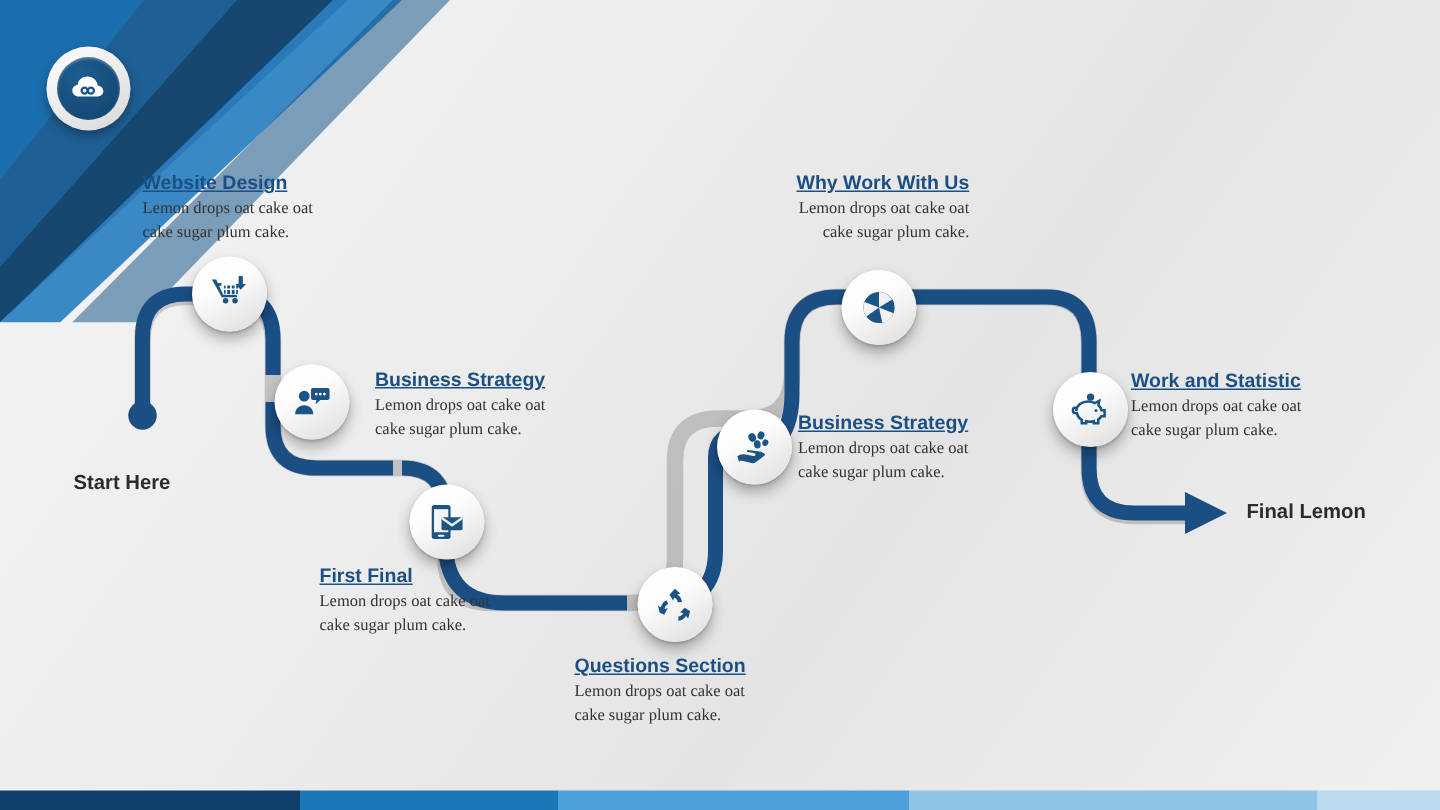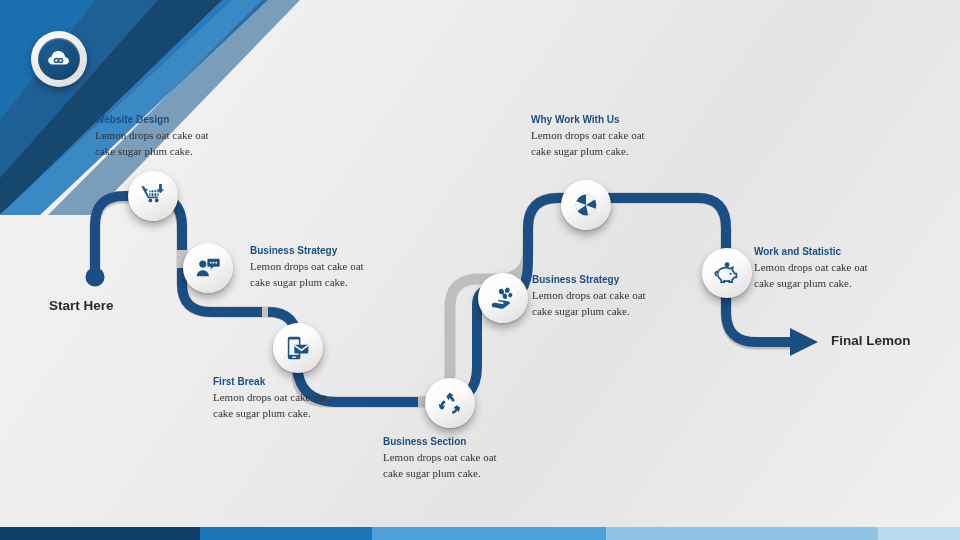--- a/index.html
+++ b/index.html
@@ -44,21 +44,21 @@
   .node {
     position:absolute; width:50px; height:50px; border-radius:50%;
     background:linear-gradient(150deg,#ffffff 0%,#fcfcfc 40%,#dcdcdc 100%);
     box-shadow:0 5px 9px rgba(0,0,0,.30), 0 1px 2px rgba(0,0,0,.18);
     display:flex; align-items:center; justify-content:center;
   }
   .node svg { display:block; }
 
   
   .block { position:absolute; }
-  .block .b-title { font-size:10px; font-weight:bold; color:#1b4f84; margin-bottom:3px; white-space:nowrap; }
+  .block .b-title { font-size:13px; font-weight:bold; color:#1b4f84; margin-bottom:3px; white-space:nowrap;text-decoration:underline; }
   .block .b-body { font-size:11px; color:#333; line-height:1.42; white-space:pre-line;font-family:Liberation Serif, serif; }
 
   .tag { position:absolute; font-size:13.5px; font-weight:bold; color:#2b2b2b; white-space:nowrap; }
 </style>
 </head>
 <body>
 
 <div id="stage">
 
   <div class="corner">
@@ -203,50 +203,50 @@
 cake sugar plum cake.</div>
   </div>
 
   <div class="block" style="left:250px; top:245px;">
     <div class="b-title">Business Strategy</div>
     <div class="b-body">Lemon  drops oat cake oat
 cake sugar plum cake.</div>
   </div>
 
   <div class="block" style="left:213px; top:376px;">
-    <div class="b-title">First Break</div>
+    <div class="b-title">First Final</div>
     <div class="b-body">Lemon  drops oat cake oat
 cake sugar plum cake.</div>
   </div>
 
   <div class="block" style="left:383px; top:436px;">
-    <div class="b-title">Business Section</div>
+    <div class="b-title">Questions Section</div>
     <div class="b-body">Lemon  drops oat cake oat
 cake sugar plum cake.</div>
   </div>
 
   <div class="block" style="left:532px; top:274px;">
     <div class="b-title">Business Strategy</div>
     <div class="b-body">Lemon  drops oat cake oat
 cake sugar plum cake.</div>
   </div>
 
-  <div class="block" style="left:531px; top:114px;">
+  <div class="block" style="left:531px; top:114px;text-align:right;">
     <div class="b-title">Why Work With Us</div>
     <div class="b-body">Lemon  drops oat cake oat
 cake sugar plum cake.</div>
   </div>
 
   <div class="block" style="left:754px; top:246px;">
     <div class="b-title">Work and Statistic</div>
     <div class="b-body">Lemon  drops oat cake oat
 cake sugar plum cake.</div>
   </div>
 
-  <div class="tag" style="left:49px; top:298px;">Start Here</div>
+  <div class="tag" style="left:49px; top:314px;">Start Here</div>
   <div class="tag" style="left:831px; top:333px;">Final Lemon</div>
 
   <div class="logo-badge">
     <div class="logo-inner">
       <svg width="26" height="22" viewBox="0 0 26 22">
         <path d="M6.6,16.4c-2.6,0-4.4-1.8-4.4-4.0c0-2.0,1.5-3.7,3.6-3.95C6.1,5.2,8.9,3.0,12.3,3.0
                  c3.6,0,6.5,2.6,6.9,6.0c2.2,0.25,3.7,1.9,3.7,3.9c0,2.1-1.8,3.5-4.3,3.5H6.6z" fill="#ffffff"></path>
         <g fill="none" stroke="#17558a" stroke-width="1.5">
           <circle cx="10.4" cy="12.4" r="2.0"></circle>
           <circle cx="14.6" cy="12.4" r="2.0"></circle>

